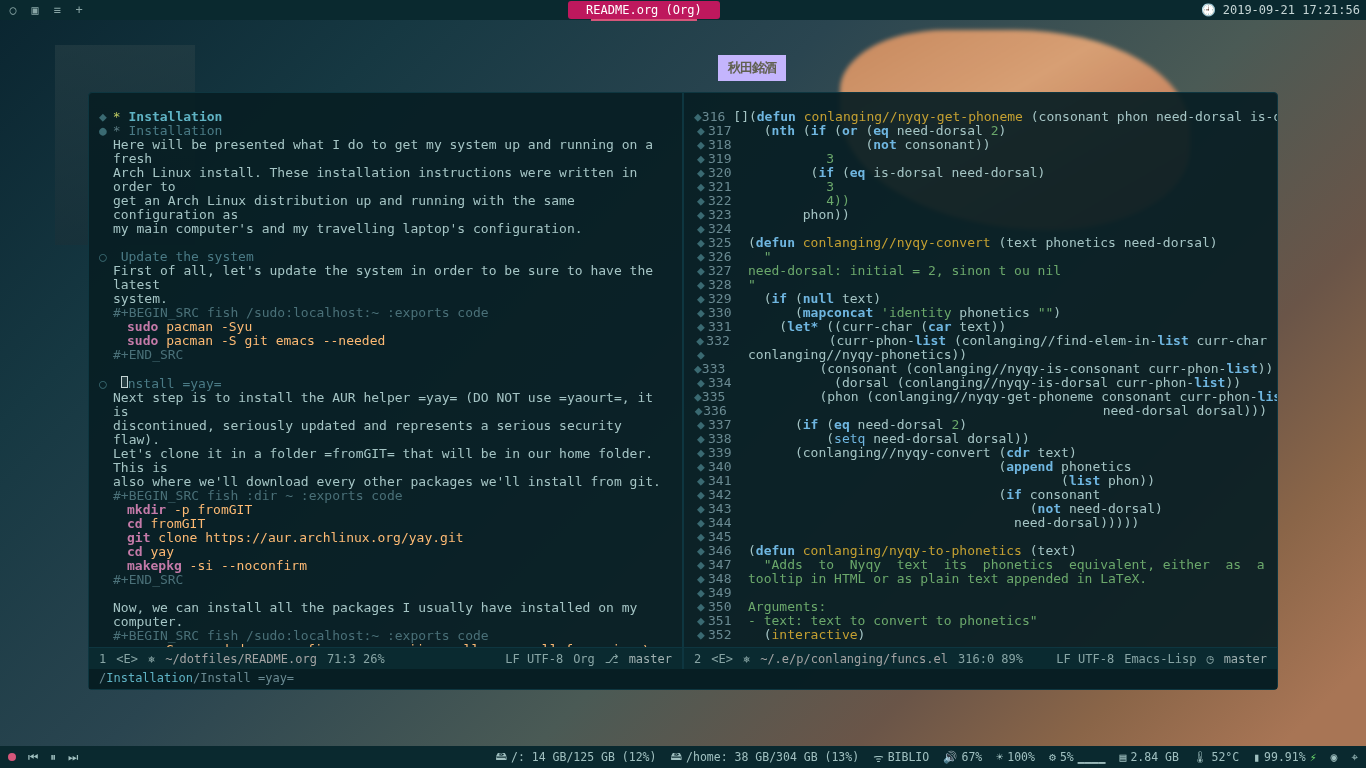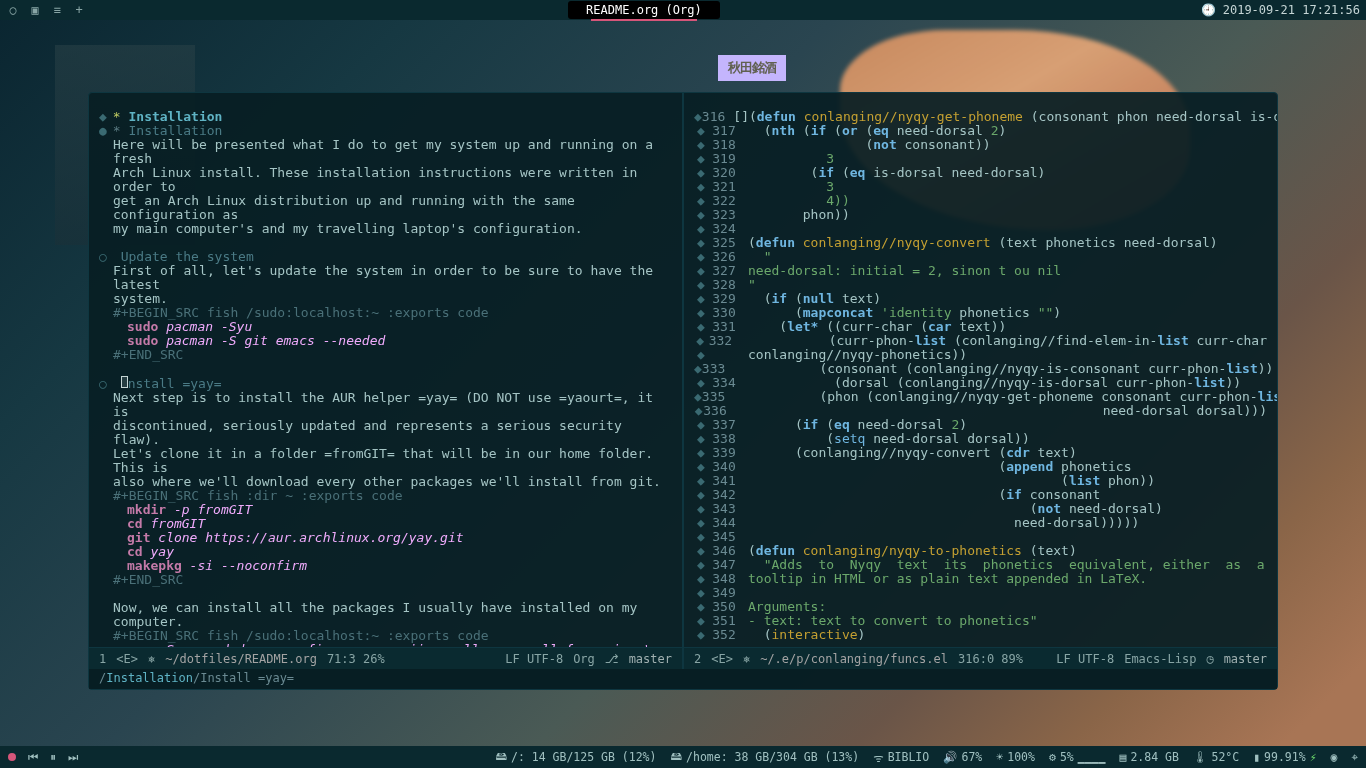--- a/index.html
+++ b/index.html
@@ -19,21 +19,21 @@
   display: flex;
   align-items: center;
   padding: 0 6px;
   color: #aab;
   font-size: 12px;
 }
 .topbar .left { display: flex; gap: 8px; align-items: center; }
 .topbar .btn { width: 14px; text-align: center; color: #88a5a5; }
 .topbar .center { flex: 1; text-align: center; }
 .topbar .title-tab {
-  background: #000000;
+  background: #be185d;
   color: #fff;
   padding: 2px 18px;
   border-radius: 3px;
   position: relative;
   display: inline-block;
 }
 .topbar .title-tab::after {
   content: "";
   position: absolute;
   left: 15%; right: 15%;
@@ -84,28 +84,28 @@
 .pane { flex: 1; overflow: hidden; padding: 17px 10px; line-height: 14px; font-size: 13px; }
 .pane-left { border-right: 2px solid #0e3640; }
 .gutter-dot { color: #3a6a72; margin-right: 6px; }
 .star { color: #c0cc62; }
 .star-dim { color: #5a7a82; }
 .heading { color: #5fb3c4; font-weight: bold; }
 .heading-dim { color: #4a7a85; }
 .body-text { color: #a5c5c5; }
 .org-src { color: #4a7078; }
 .sudo { color: #c47aa8; font-weight: bold; }
-.cmd { color: #f0abfc; font-style: italic; }
+.cmd { color: #fdba74; }
 .cursor-box {
   display:inline-block; width:7px; height:12px;
   border:1px solid #c5d5d5; background: rgba(200,220,220,0.15);
 }
 .pane-right .row { display:flex; }
 .pane-right .row .dots { width:14px; text-align:center; color:#3a6a72; }
-.pane-right .row .ln { width:32px; text-align:center; color:#6a8a92; margin-right:8px; }
+.pane-right .row .ln { width:32px; text-align:left; color:#6a8a92; margin-right:8px; }
 .pane-right .row .code { flex:1; white-space:pre; color:#a5c5c5; }
 .kw { color:#6fb6e0; font-weight:bold; }
 .fn { color:#c4a032; }
 .num { color:#6ba86b; }
 .str { color:#6ba86b; }
 .setq { color:#6fb6e0; }
 .modelines { display:flex; height:22px; background:#0a2a30; border-top:1px solid #0e3640; font-size:12px; }
 .modeline { flex:1; display:flex; align-items:center; gap:10px; padding:0 10px; color:#88a5a5; }
 .modeline .fname { color:#a3a3a3; }
 .modeline .branch { color:#a0b0b0; }

